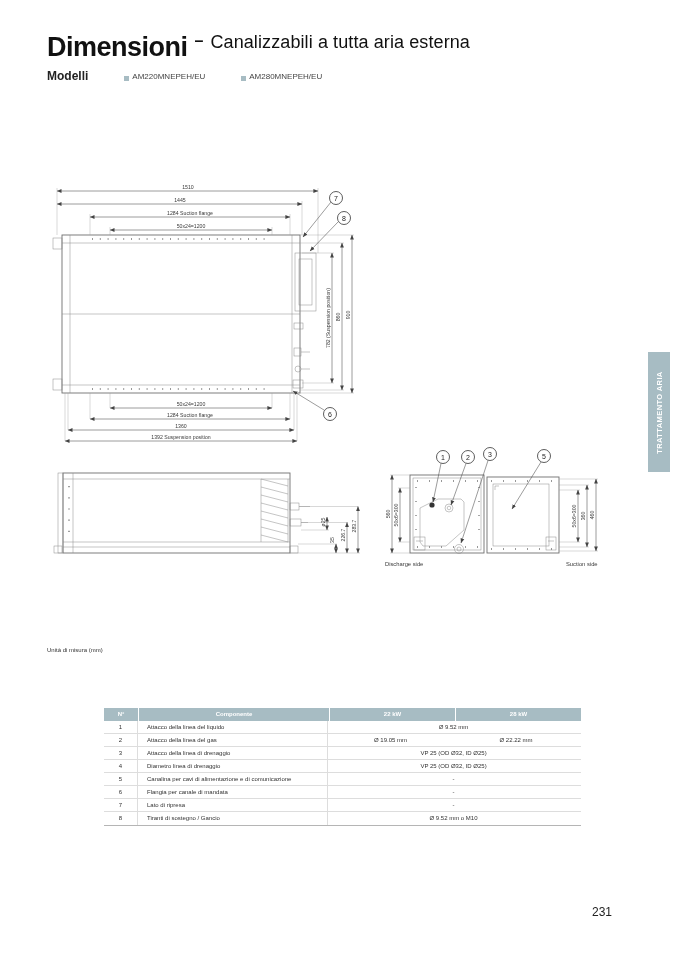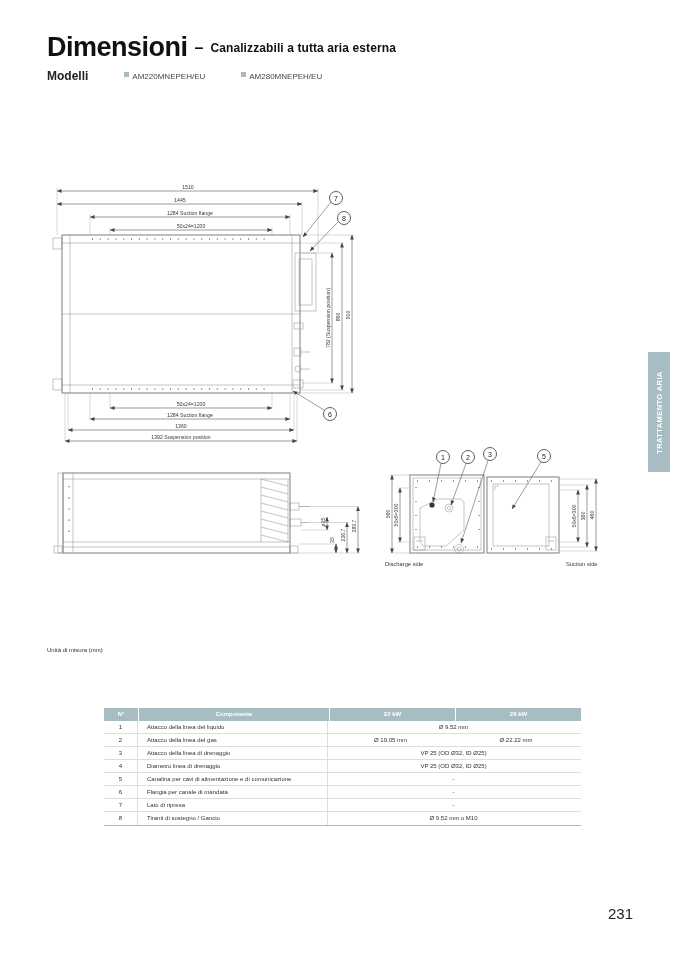--- a/index.html
+++ b/index.html
@@ -1,27 +1,27 @@
 <!DOCTYPE html>
 <html><head>
 <meta charset="utf-8">
 <style>
   * { margin:0; padding:0; box-sizing:border-box; }
   body { background:#e8e8e8; font-family:"Liberation Sans", sans-serif; }
   .page { position:relative; width:677px; height:958px; background:#ffffff; overflow:hidden; margin:0 auto; }
 
   
   .header { position:absolute; left:47px; top:32px; }
-  .title-row { display:flex; align-items:center; gap:7px; color:#111; }
+  .title-row { display:flex; align-items:flex-start; gap:7px; color:#111; }
   .title-main { font-size:27px; font-weight:bold; letter-spacing:-0.5px; }
   .title-sep  { font-size:16px; font-weight:bold; }
-  .title-sub  { font-size:12px; font-weight:bold; letter-spacing:0.1px; }
+  .title-sub  { font-size:18px; font-weight:normal; letter-spacing:0.1px; }
   .models-row { display:flex; align-items:center; gap:7px; margin-top:6px; }
   .models-label { font-size:12px; font-weight:bold; color:#222; }
-  .model-item { display:flex; align-items:flex-start; gap:3px; font-size:8px; color:#444;padding-left:29px; }
+  .model-item { display:flex; align-items:flex-end; gap:3px; font-size:8px; color:#444;padding-left:29px; }
   .model-bullet { width:5px; height:5px; background:#a7bcc3; display:inline-block; }
 
   
   .side-tab { position:absolute; left:648px; top:352px; width:22px; height:120px;
               background:#a7bcc3; display:flex; align-items:center; justify-content:center; }
   .side-tab span { transform:rotate(-90deg); white-space:nowrap; color:#fff;
                    font-size:7.5px; font-weight:bold; letter-spacing:0.4px; }
 
   
   svg { position:absolute; overflow:visible; }
@@ -44,21 +44,21 @@
   .tbody { border-bottom:1px solid #b5b5b5; }
   .trow { display:grid; grid-template-columns:34px 190px 125px 126px; height:13px;
           border-bottom:1px solid #ddd; align-items:center; }
   .trow:last-child { border-bottom:none; }
   .td { height:13px; line-height:13px; overflow:hidden; white-space:nowrap; }
   .td.tn { text-align:center; border-right:1px solid #ddd; }
   .td.tc { padding-left:9px; border-right:1px solid #ddd; }
   .td.tv { text-align:center; }
   .td.tv.merged { grid-column:3 / 5; }
 
-  .page-number { position:absolute; left:592px; top:905px; font-size:15px; color:#222;margin-left:16px; }
+  .page-number { position:absolute; left:592px; top:905px; font-size:12px; color:#222; }
 </style>
 </head>
 <body>
 
 <div class="page">
 
   <div class="header">
     <div class="title-row">
       <span class="title-main">Dimensioni</span>
       <span class="title-sep">–</span>

